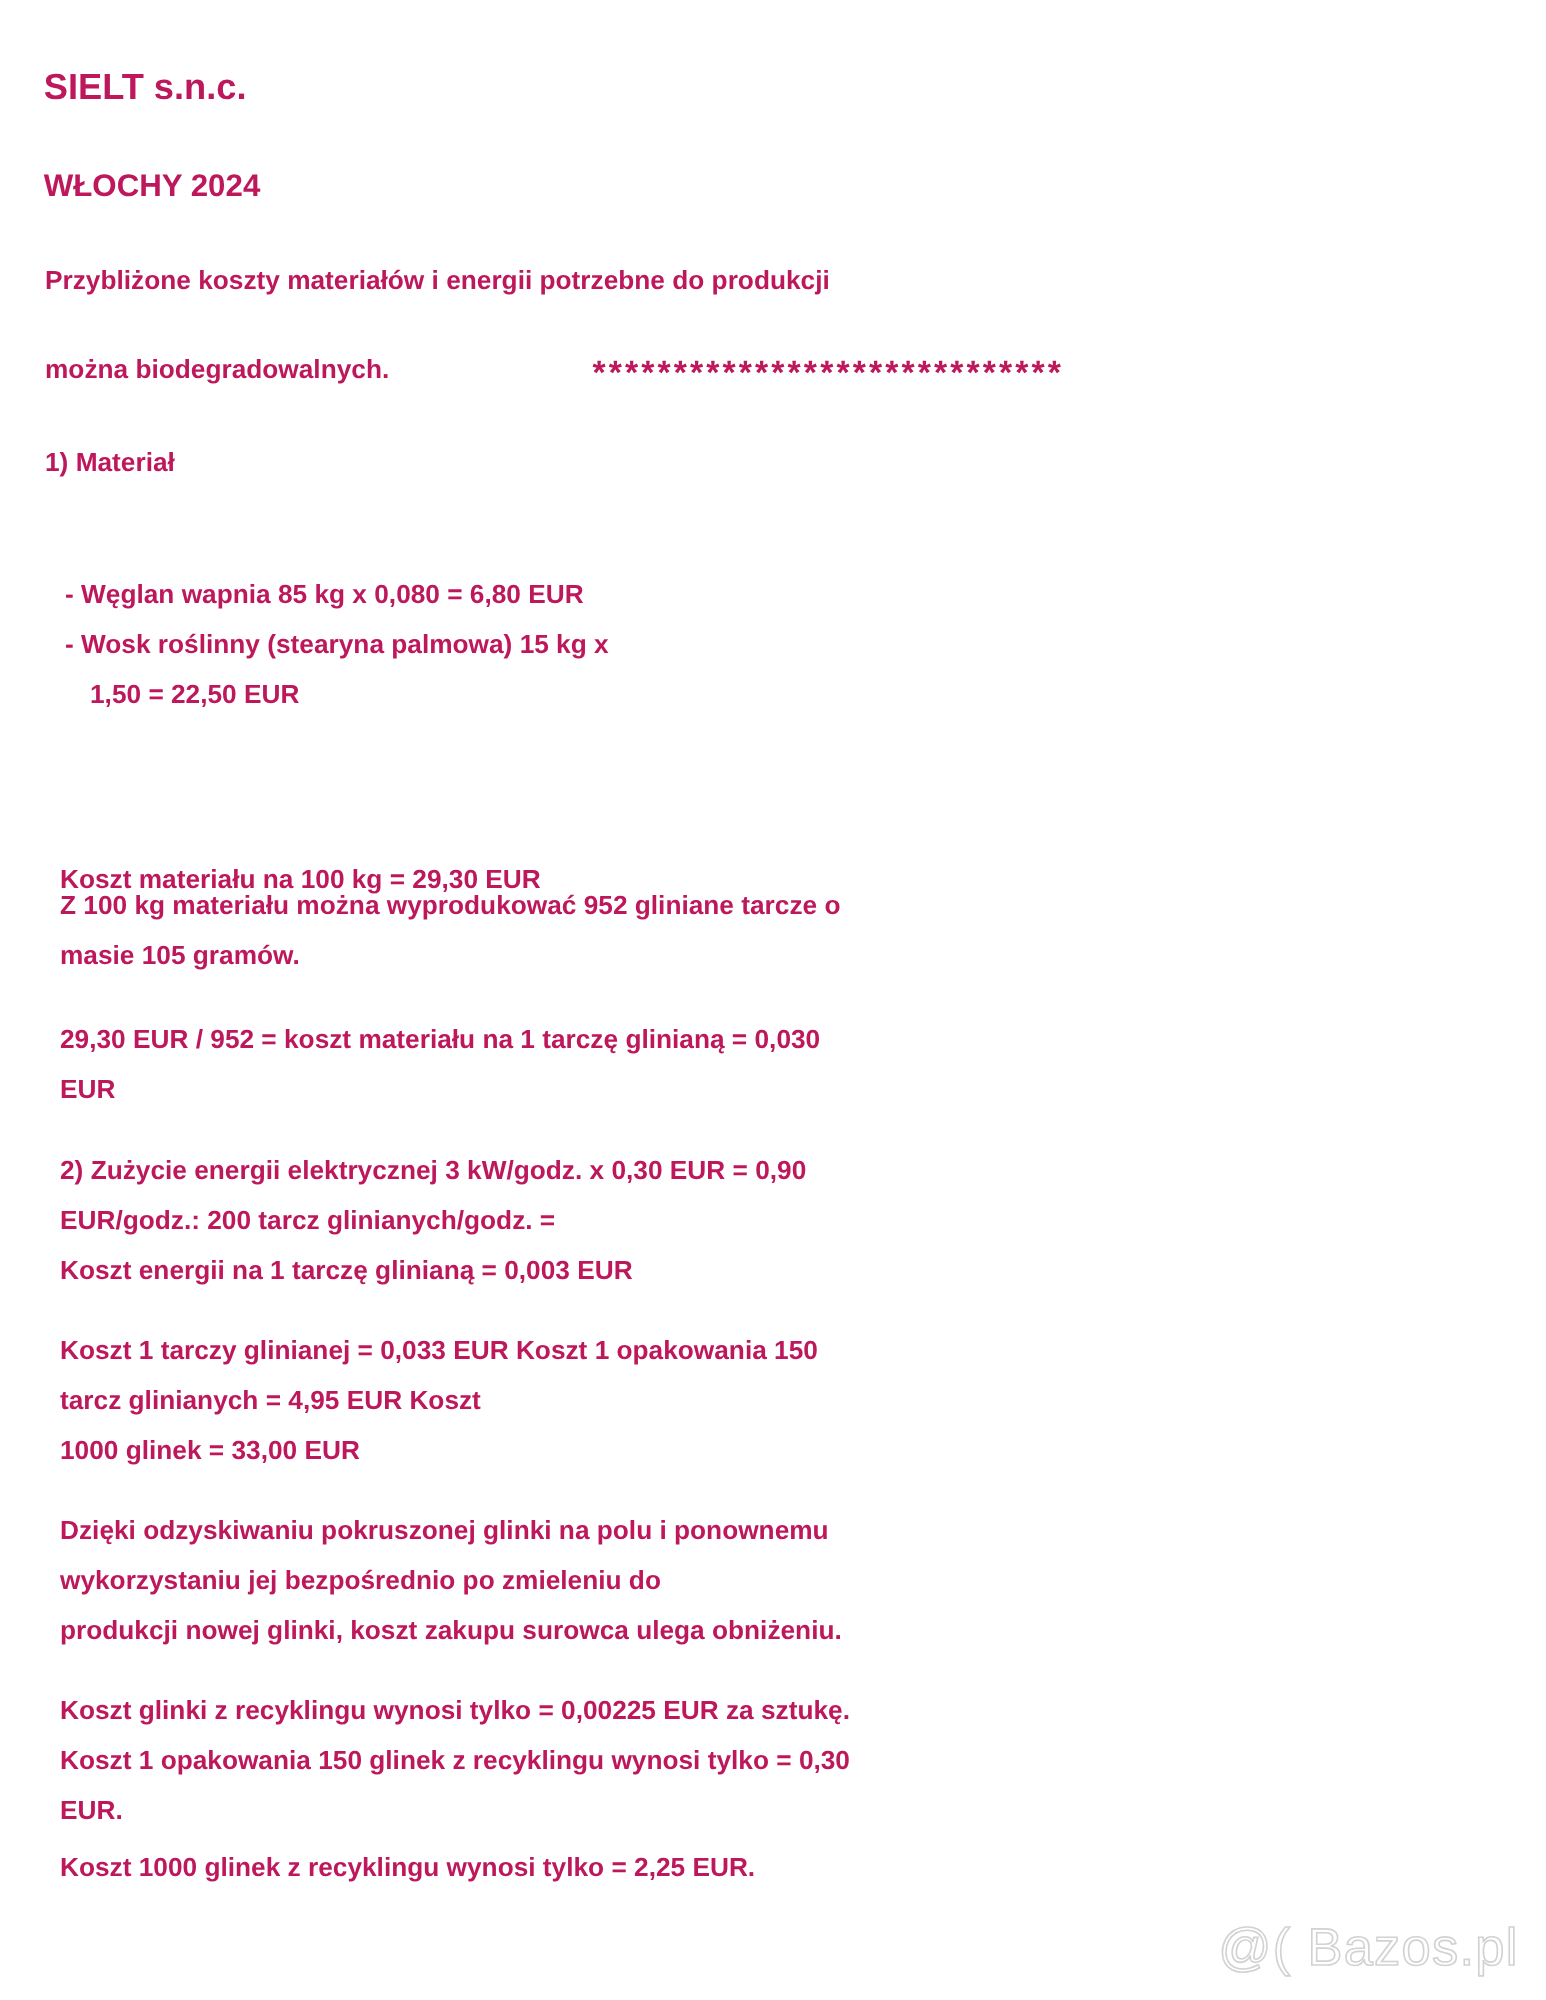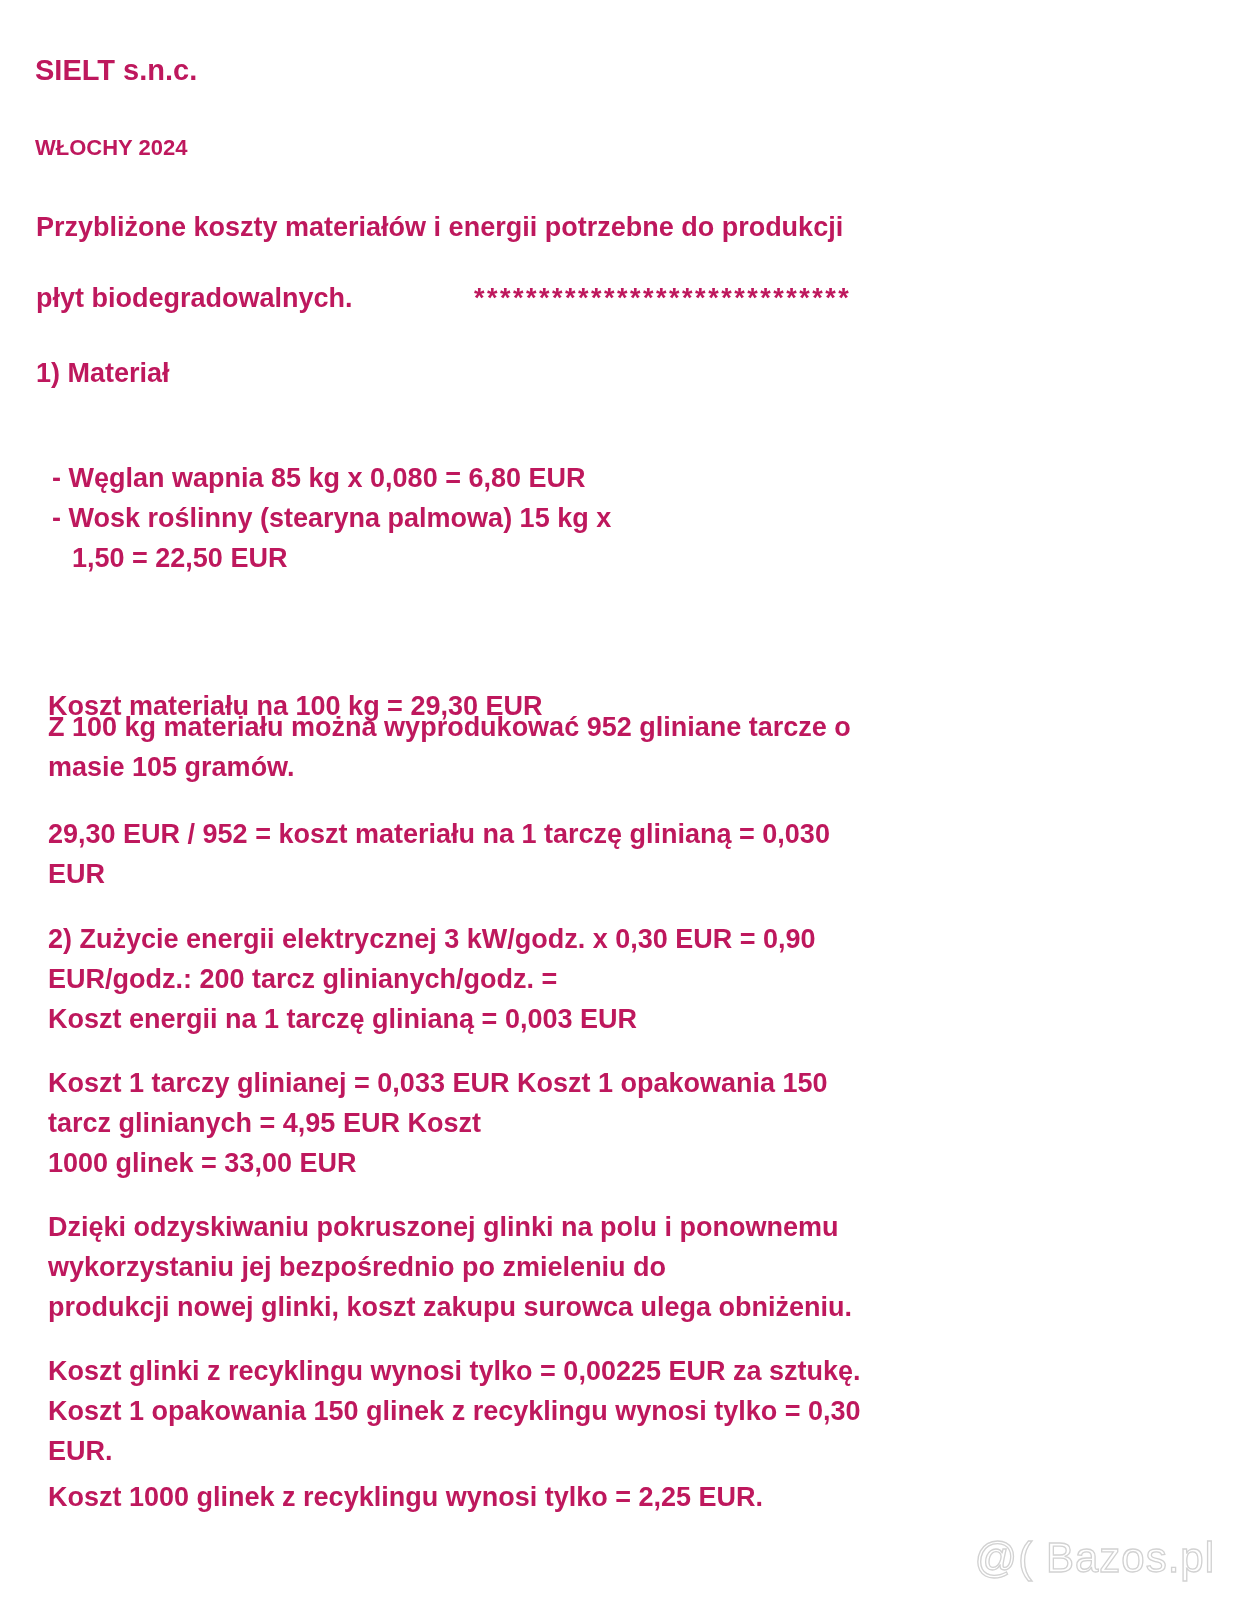--- a/index.html
+++ b/index.html
@@ -36,21 +36,21 @@
     white-space: nowrap;
     font-weight: bold;
     color: #be185d;
     letter-spacing: 0px;
   }
 
   .t-head {
     font-size: 28px;
   }
   .t-body {
-    font-size: 27px;
+    font-size: 21px;
   }
   .stars {
     font-size: 27px;
     letter-spacing: 2.5px;
     font-family: "Liberation Sans", "DejaVu Sans", sans-serif;
   }
 
   .watermark {
     position: absolute;
     right: 22px;
@@ -66,25 +66,25 @@
   }
 </style>
 </head>
 <body>
 
 <div class="page">
   <div class="doc">
 
     <div class="ln t-head" style="left:35px; top:56px; font-size:29px;">SIELT s.n.c.</div>
 
-    <div class="ln t-head" style="left:35px; top:137px; font-size:22px;">WŁOCHY 2024</div>
+    <div class="ln t-head" style="left:35px; top:137px; font-size:25px;">WŁOCHY 2024</div>
 
     <div class="ln t-body" style="left:36px; top:214px;">Przybliżone koszty materiałów i energii potrzebne do produkcji</div>
 
-    <div class="ln t-body" style="left:36px; top:285px;">płyt biodegradowalnych.</div>
+    <div class="ln t-body" style="left:36px; top:285px;">można biodegradowalnych.</div>
 
     <div class="ln stars" style="left:474px; top:285px;">*****************************</div>
 
     <div class="ln t-body" style="left:36px; top:360px;">1) Materiał</div>
 
     <div class="ln t-body" style="left:52px; top:465px;">- Węglan wapnia 85 kg x 0,080 = 6,80 EUR</div>
 
     <div class="ln t-body" style="left:52px; top:505px;">- Wosk roślinny (stearyna palmowa) 15 kg x</div>
 
     <div class="ln t-body" style="left:72px; top:545px;">1,50 = 22,50 EUR</div>

